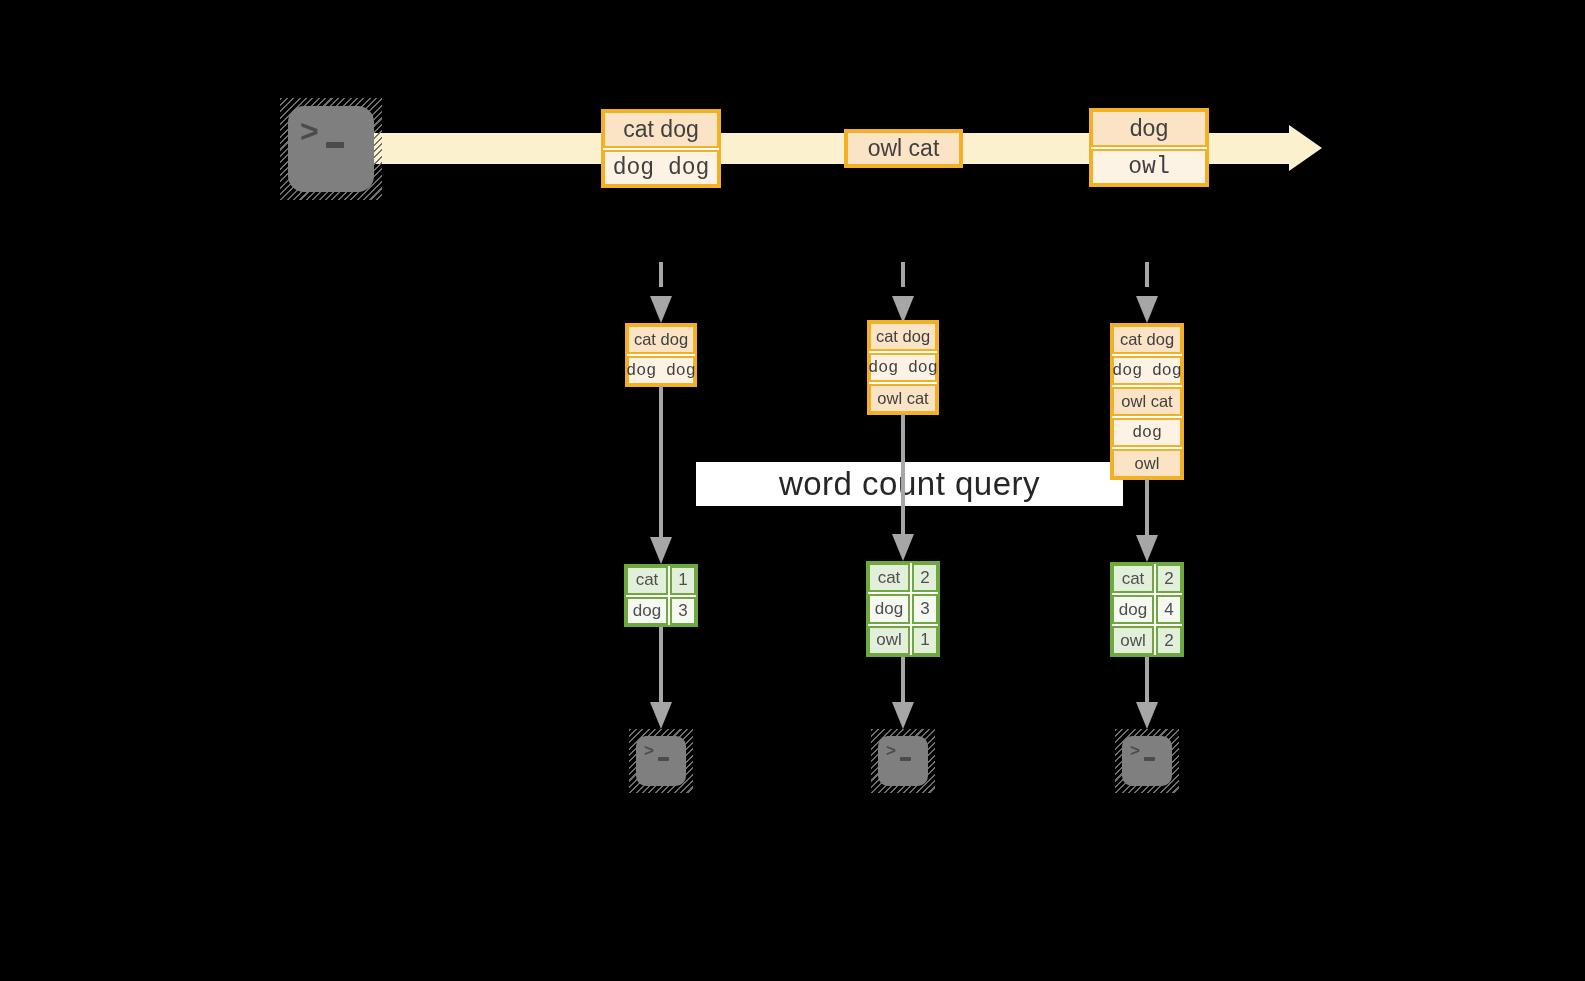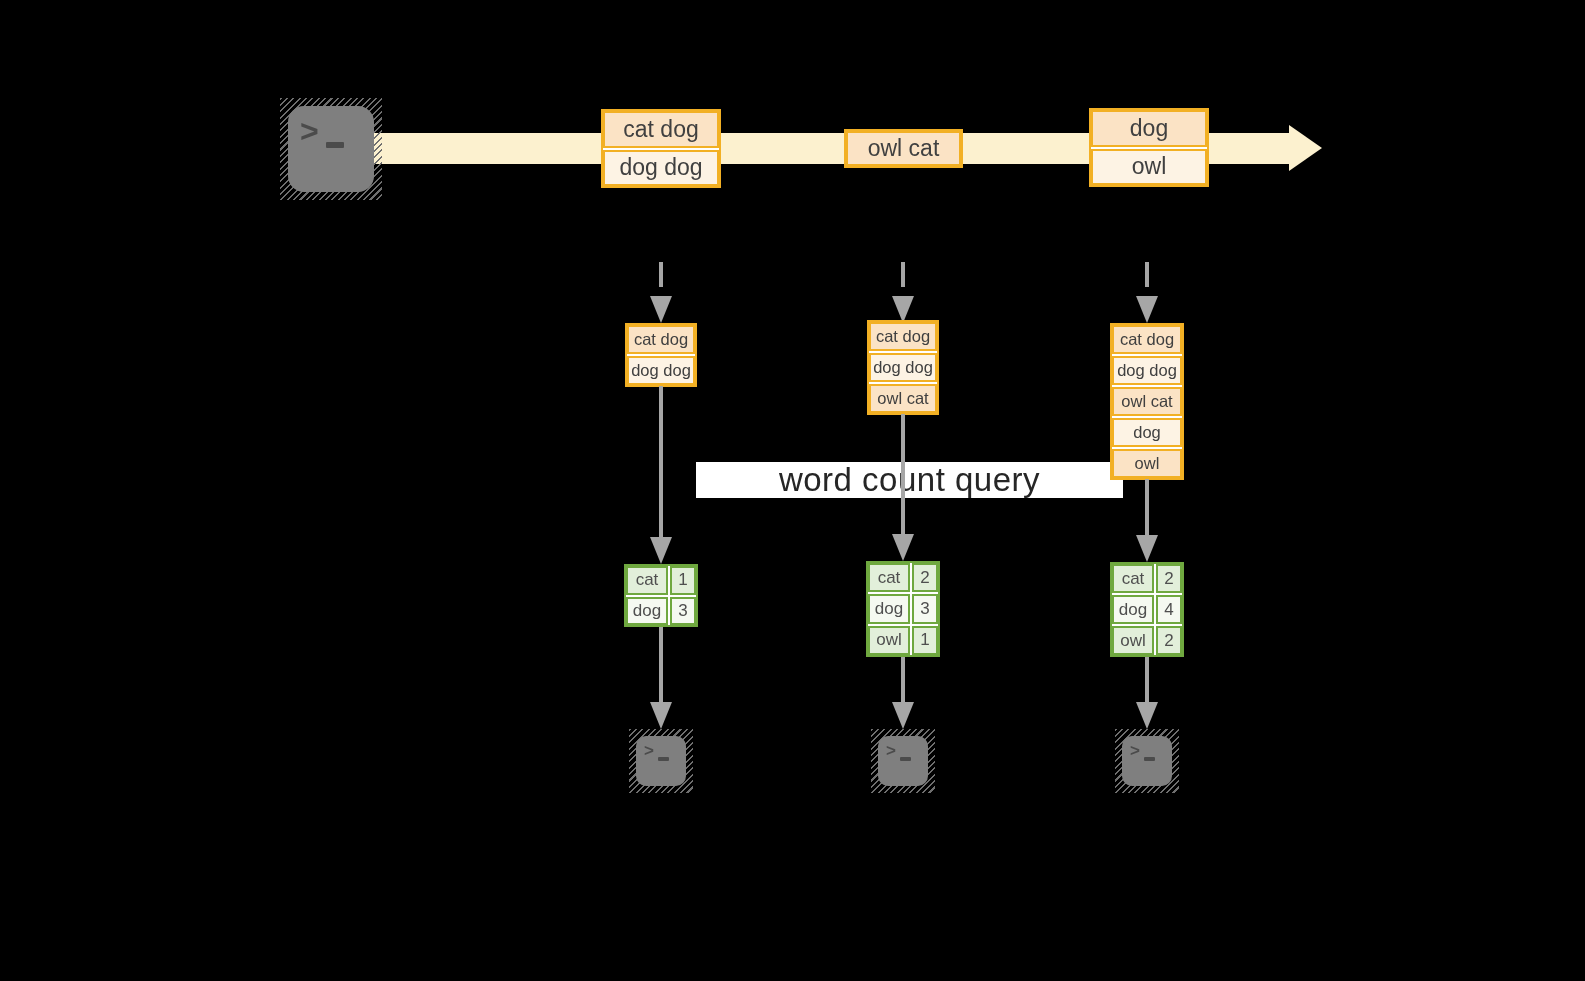--- a/index.html
+++ b/index.html
@@ -9,21 +9,21 @@
     --gold:#F2B024;--peach:#FBE3C5;--cream:#FDF3E4;--band:#FCF1CF;
     --green:#6FA83F;--glight:#E2EFDA;--gpale:#F5F9F1;--gray:#A6A6A6;
     --tgray:#7F7F7F;--tdark:#4B4B4B;--txt:#404040;
   }
   .abs{position:absolute;box-sizing:border-box;}
   
   .obox{display:flex;flex-direction:column;gap:2px;background:#fff;border:2px solid var(--gold);}
   .ocell{flex:1;display:flex;align-items:center;justify-content:center;
          border:2px solid var(--gold);color:var(--txt);white-space:nowrap;}
   .fill-a{background:var(--peach);}
-  .fill-b{background:var(--cream);}
+  .fill-b{background:var(--cream);font-family:Liberation Mono, monospace;}
   .big{font-size:23px;}
   .small{font-size:16.5px;}
   
   .gtable{display:grid;grid-template-columns:42px 1fr;gap:2px;background:#fff;border:2px solid var(--green);}
   .gcell{display:flex;align-items:center;justify-content:center;border:2px solid var(--green);
          color:#4F4F4F;font-size:17px;white-space:nowrap;}
   .g-a{background:var(--glight);}
   .g-b{background:var(--gpale);}
   
   .stream-band{background:var(--band);}
@@ -68,21 +68,21 @@
     <div class="ocell fill-b big">owl</div>
   </div>
 
   <div class="abs vdash" style="left:659px;top:262px;height:25px;"></div>
   <div class="abs ahead" style="left:650px;top:296px;"></div>
   <div class="abs vdash" style="left:901px;top:262px;height:25px;"></div>
   <div class="abs ahead" style="left:892px;top:296px;"></div>
   <div class="abs vdash" style="left:1145px;top:262px;height:25px;"></div>
   <div class="abs ahead" style="left:1136px;top:296px;"></div>
 
-  <div class="abs banner" style="left:696px;top:462px;width:427px;height:36px;">
+  <div class="abs banner" style="left:696px;top:462px;width:427px;height:44px;">
     <span>word count query</span>
   </div>
 
   <div class="abs obox" style="left:625px;top:323px;width:72px;height:64px;">
     <div class="ocell fill-a small">cat dog</div>
     <div class="ocell fill-b small">dog dog</div>
   </div>
   <div class="abs obox" style="left:867px;top:320px;width:72px;height:95px;">
     <div class="ocell fill-a small">cat dog</div>
     <div class="ocell fill-b small">dog dog</div>

